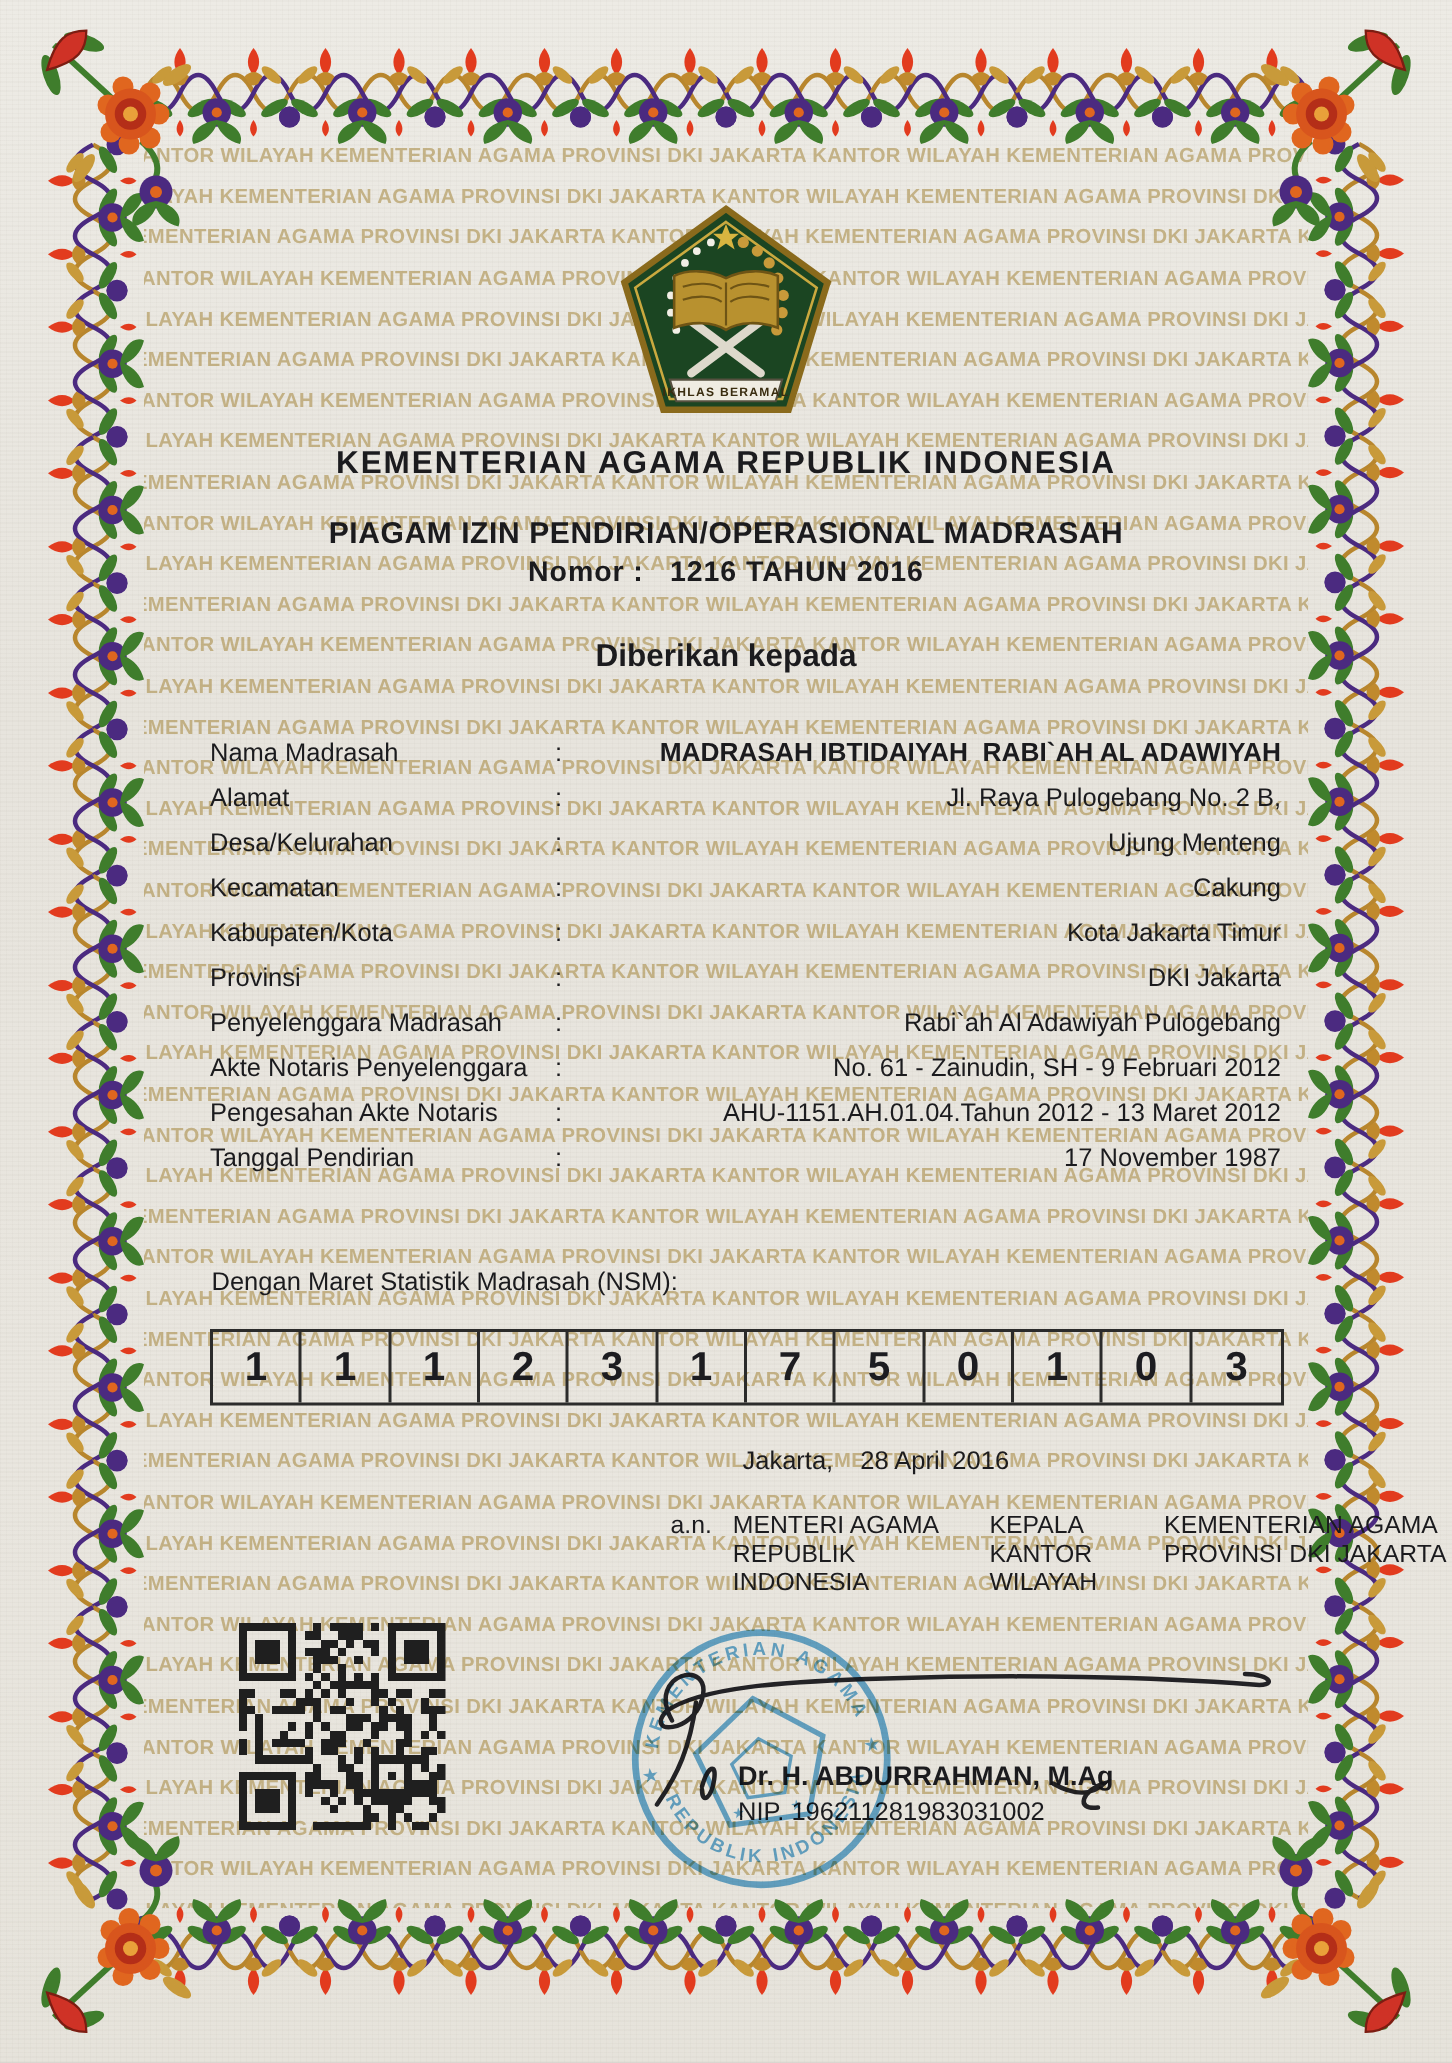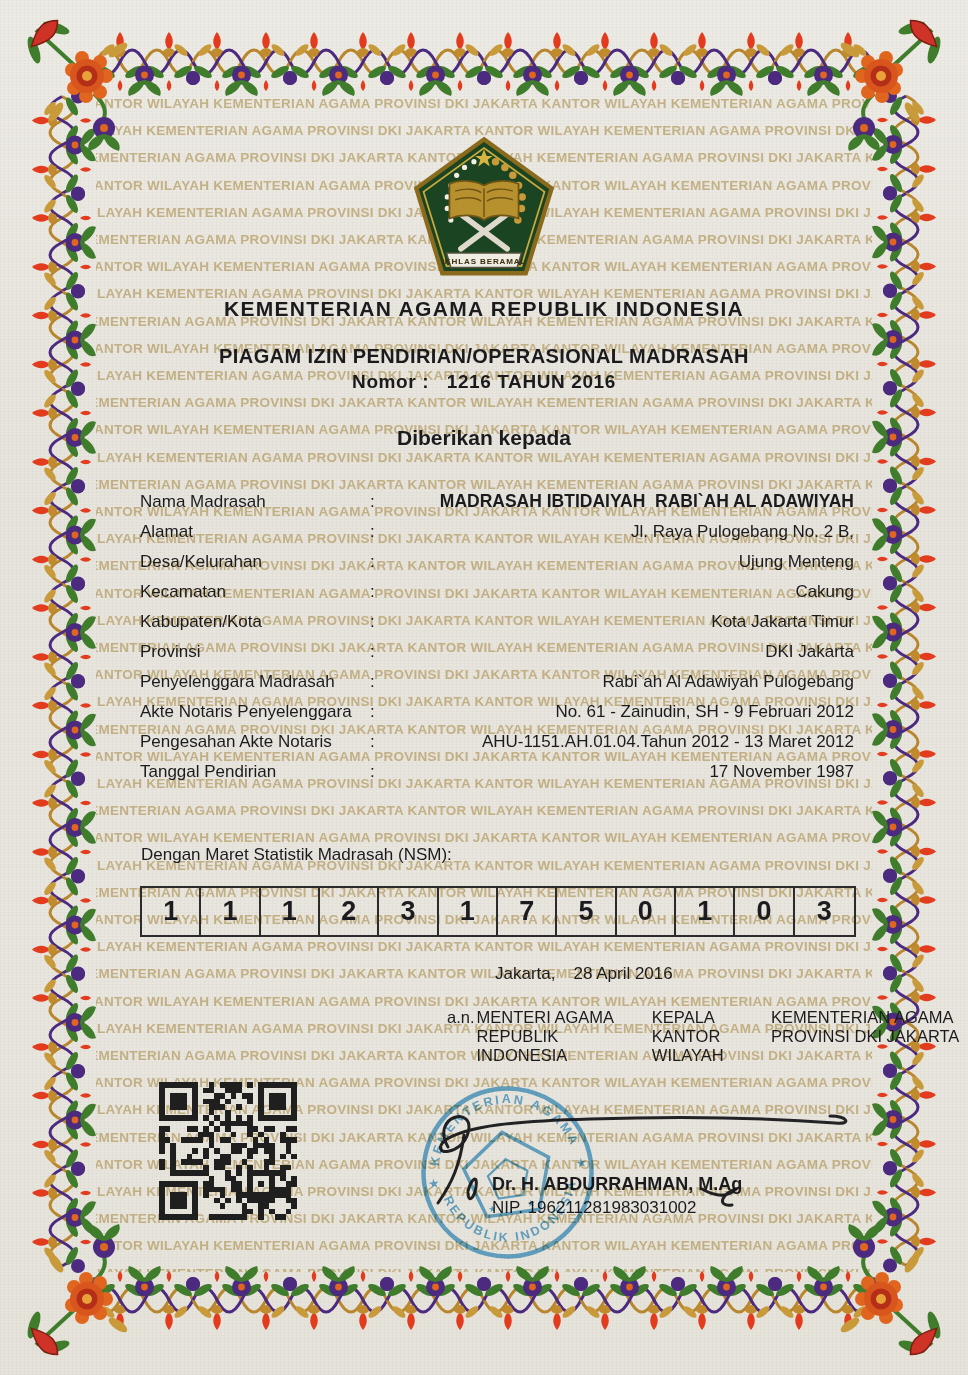--- a/index.html
+++ b/index.html
@@ -31,21 +31,21 @@
   .frow.gap{margin-top:9px;}
   .fvalue{white-space:pre;font-size:17px;text-align:right;}
   .fvalue.b{font-weight:700;font-size:17.5px;}
   .nsm-label{position:absolute;left:141px;top:845px;font-size:17px;}
   .nsm-table{position:absolute;left:140px;top:886px;width:712px;height:47px;display:grid;
              grid-template-columns:repeat(12,1fr);border:2.5px solid #2b2b2b;}
   .nsm-cell{border-right:2.5px solid #2b2b2b;display:flex;align-items:center;justify-content:center;
             font-size:27px;font-weight:700;color:#1c1c20;}
   .nsm-cell:last-child{border-right:none;}
   .dateline{position:absolute;left:495px;top:964px;font-size:17px;display:flex;gap:18px;}
-  .an-block{position:absolute;left:447px;top:1008px;display:flex;gap:2px;font-size:16.5px;}
+  .an-block{position:absolute;left:447px;top:1008px;display:flex;gap:14px;font-size:16.5px;}
   .an-lines{display:flex;flex-direction:row;gap:8px;}
   .qr{position:absolute;left:159px;top:1082px;width:138px;height:138px;}
   .stamp{position:absolute;left:420px;top:1085px;width:175px;height:175px;z-index:4;
          mix-blend-mode:multiply;opacity:.82;transform:rotate(-8deg);}
   .sig-svg{position:absolute;left:380px;top:1095px;width:500px;height:140px;z-index:5;}
   .sig-name{position:absolute;left:492px;top:1174px;font-size:18px;font-weight:700;z-index:3;}
   .sig-nip{position:absolute;left:492px;top:1198px;font-size:17px;z-index:3;}
 </style>
 </head>
 <body>

